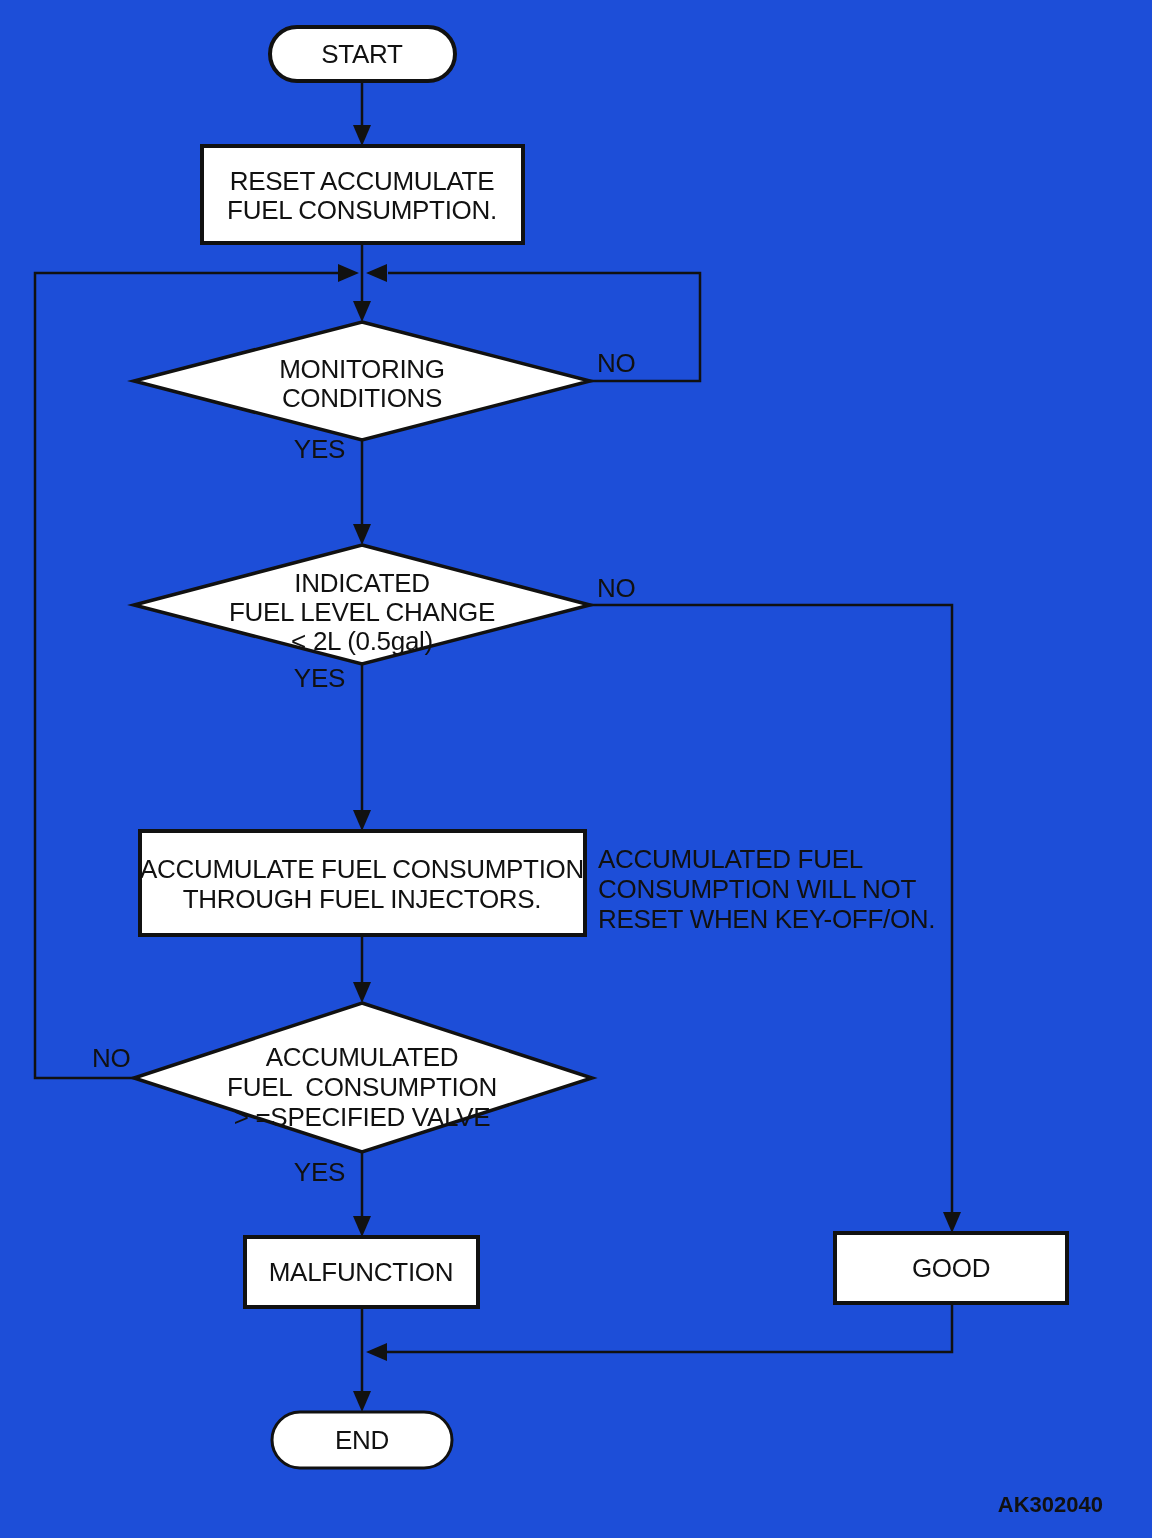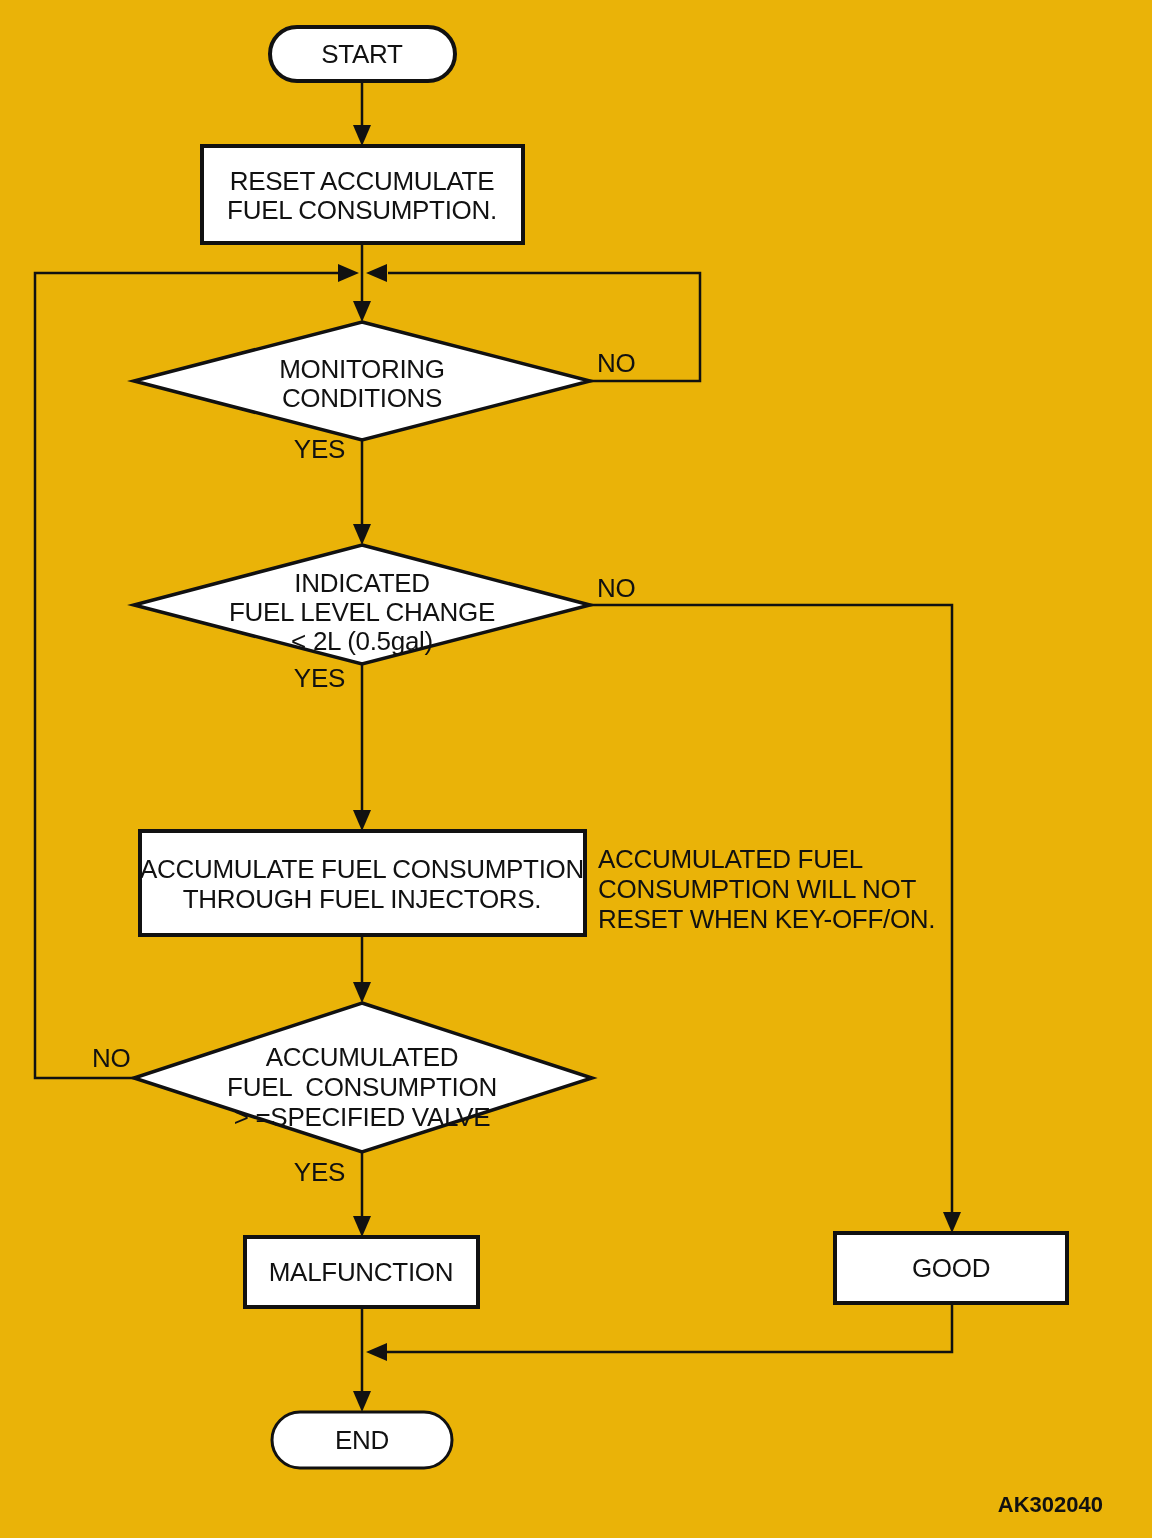--- a/index.html
+++ b/index.html
@@ -4,21 +4,21 @@
 <style>
   html, body {
     margin: 0;
     padding: 0;
     background: #ffffff;
   }
   #page {
     position: relative;
     width: 1152px;
     height: 1538px;
-    background: #eab308;
+    background: #1d4ed8;
     font-family: "Liberation Sans", sans-serif;
   }
   svg text {
     font-family: "Liberation Sans", sans-serif;
     font-size: 26px;
     letter-spacing: -0.3px;
     fill: #111111;
   }
   svg .shape {
     fill: #ffffff;

